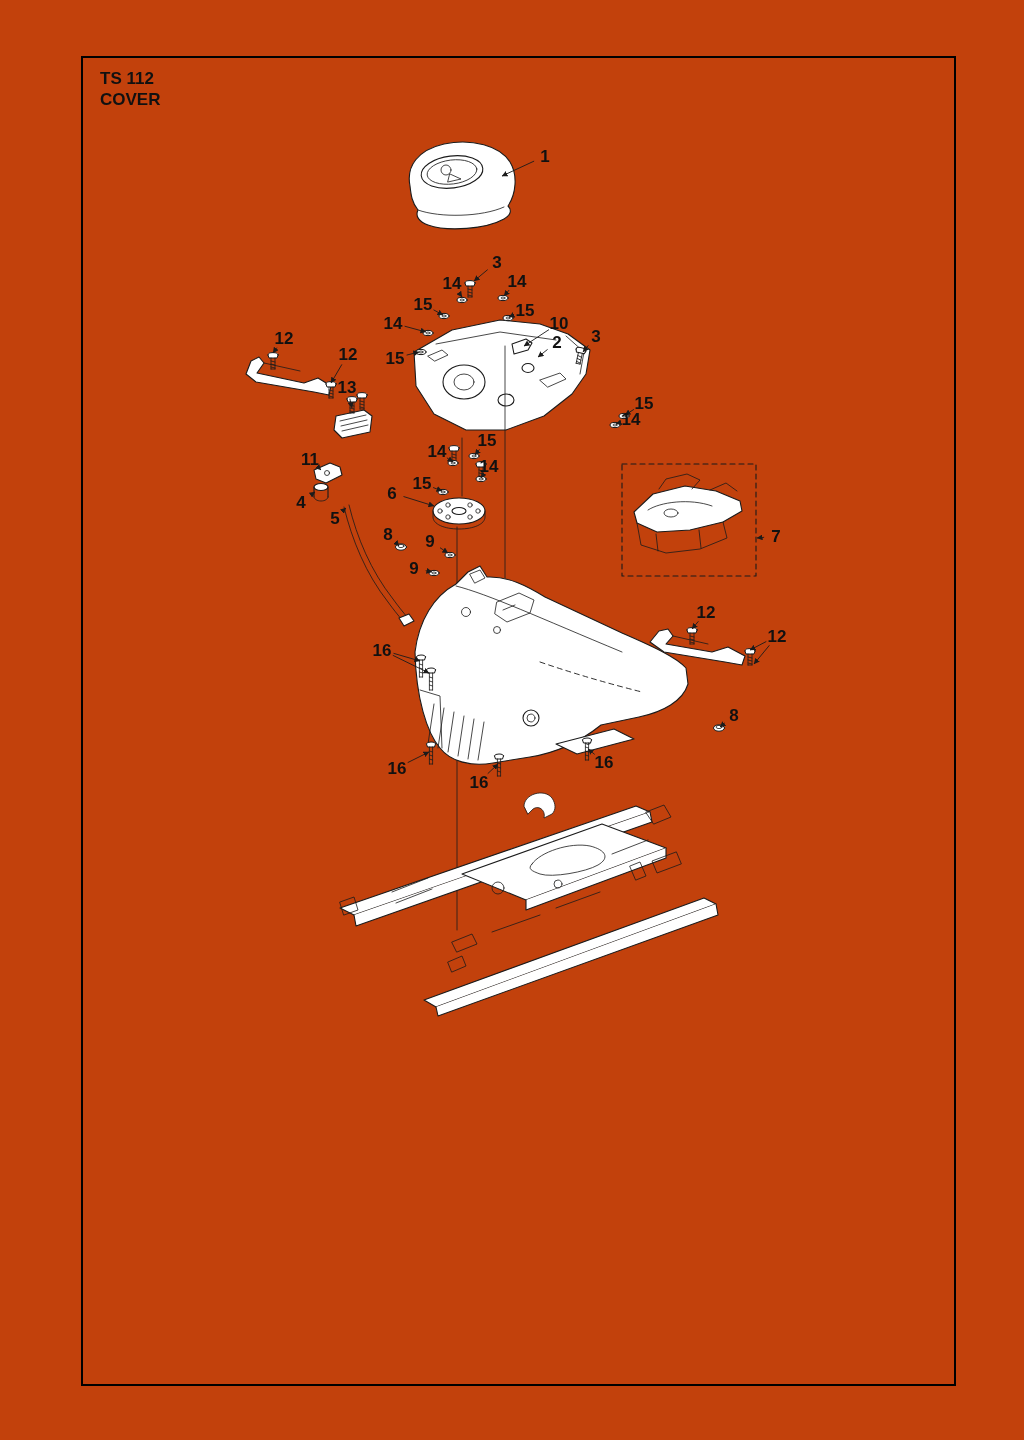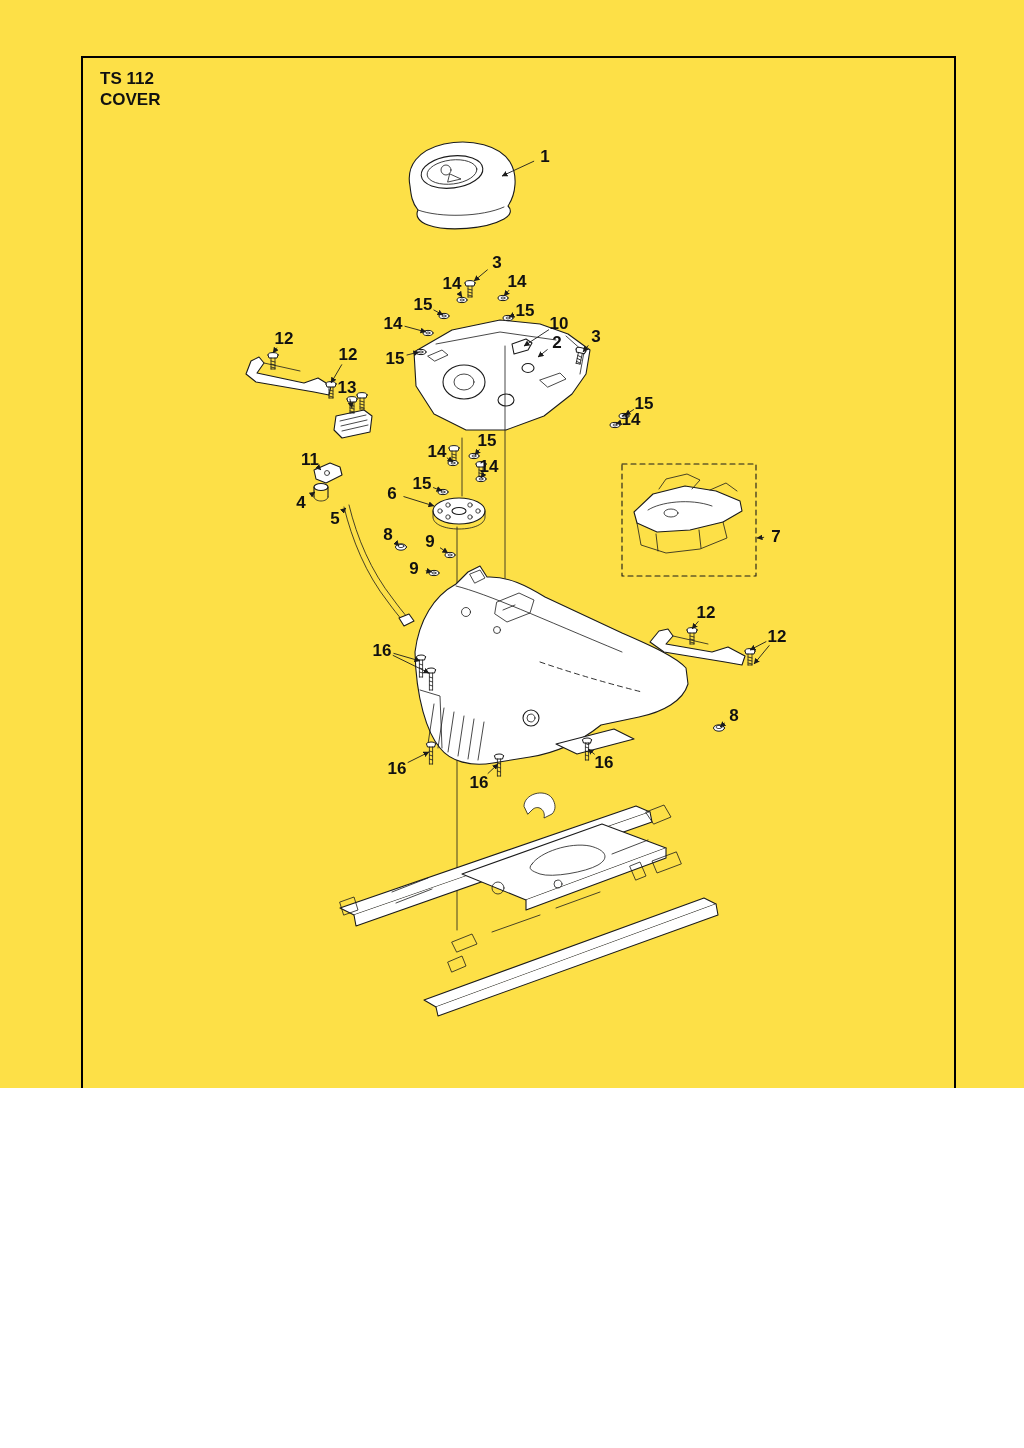--- a/index.html
+++ b/index.html
@@ -1,17 +1,17 @@
 <!DOCTYPE html>
 <html><head>
 <meta charset="utf-8">
 <style>
   html, body { margin: 0; padding: 0; background: #ffffff; }
   .page {
-    width: 1024px; height: 1088px; position: relative; background: #fde047;
+    width: 1024px; height: 1440px; position: relative; background: #c2410c;
     font-family: "Liberation Sans", sans-serif;
     text-decoration: underline;
   }
   svg { display: block; width: 1024px; height: 1448px; }
 
   
   #art { stroke: #1b1b1b; stroke-width: 1.1; fill: none; stroke-linejoin: round; stroke-linecap: round; }
   .thin { stroke-width: 0.8; }
   .dash { stroke-dasharray: 5 4; stroke-width: 0.9; }
   .dashbox { stroke-dasharray: 5 4; stroke-width: 1.1; }

